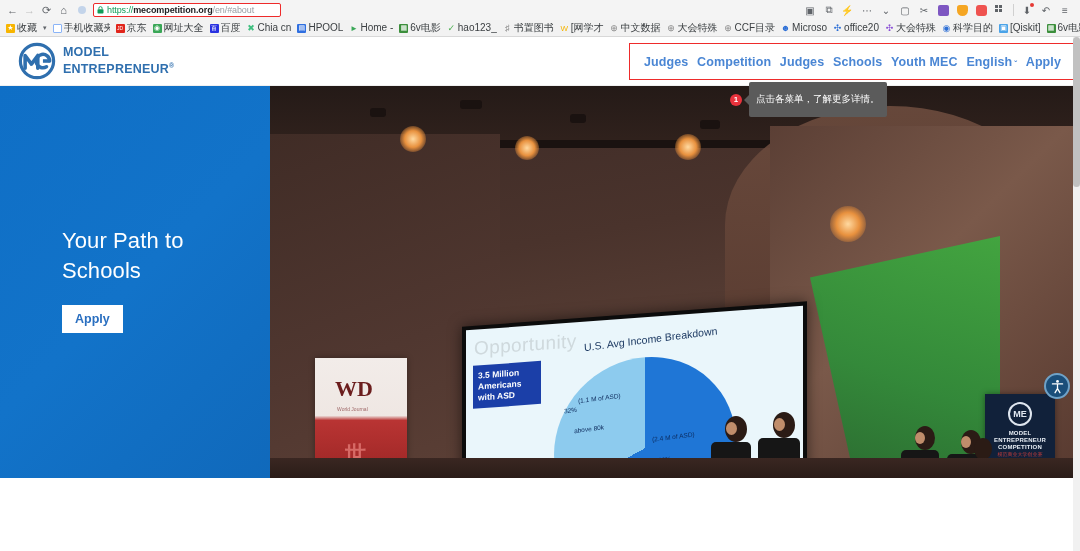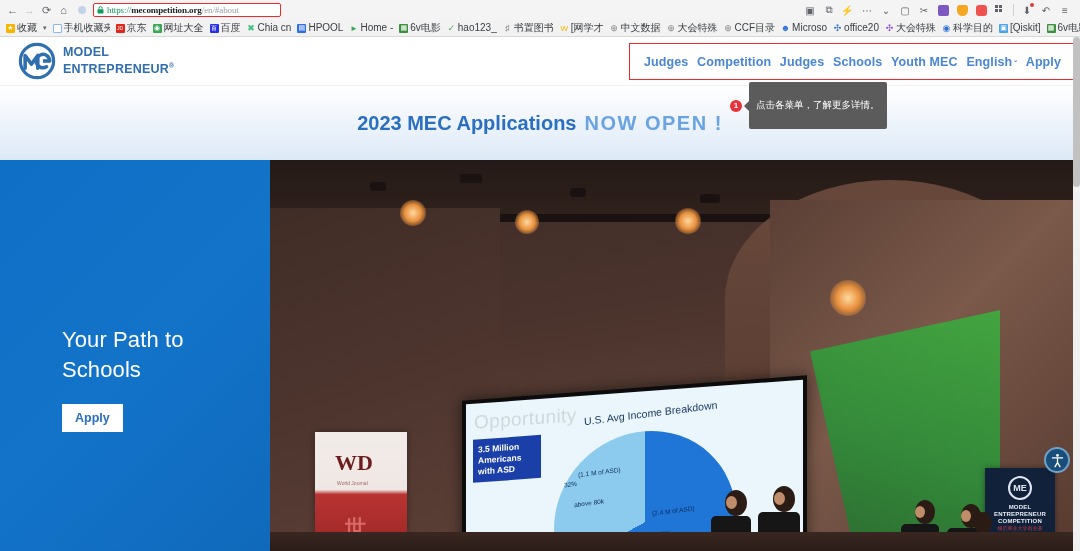--- a/index.html
+++ b/index.html
@@ -29,21 +29,20 @@
     color: #5f6368;
     font-size: 11px;
     line-height: 1;
   }
   .nav-btn.disabled { color: #c0c0c0; }
   #url-wrap {
     flex: 0 0 auto;
     display: flex;
     align-items: center;
     margin-left: 6px;
-    font-family: Liberation Serif, serif;
   }
   #profile-dot {
     width: 8px; height: 8px; border-radius: 50%;
     background: #c3d4ea; margin-right: 7px;
   }
   #url-box {
     display: flex; align-items: center;
     border: 1.5px solid #ee2b2b;
     background: #ffffff;
     border-radius: 2px;
@@ -178,21 +177,21 @@
   #tooltip-arrow {
     width: 0; height: 0;
     border-top: 5px solid transparent;
     border-bottom: 5px solid transparent;
     border-right: 5px solid #5b5b5b;
   }
   #tooltip-body {
     background: #5b5b5b;
     color: #fff;
     font-size: 9.5px;
-    padding: 17px 7px;
+    padding: 11px 7px;
     border-radius: 2px;
     white-space: nowrap;
   }
 
   
   #announce {
     height: 74px;
     background: linear-gradient(to bottom, #ffffff 0%, #f2f6fc 40%, #dce9f7 100%);
     display: flex;
     align-items: center;
@@ -208,21 +207,21 @@
   #announce-text .p2 { color: #6aa4e0; letter-spacing: 1.5px; margin-left: 8px; }
 
   
   #hero { position: relative; height: 392px; overflow: hidden; }
   #hero-left {
     position: absolute; left: 0; top: 0;
     width: 270px; height: 392px;
     background: linear-gradient(135deg, #0f6fc6 0%, #1273c9 50%, #1069bb 100%);
     z-index: 3;
   }
-  #hero-copy { position: absolute; left: 62px; top: 140px; margin-top: 25px; }
+  #hero-copy { position: absolute; left: 62px; top: 140px; }
   #hero-title {
     color: #ffffff;
     font-size: 22px;
     font-weight: 400;
     line-height: 30px;
     letter-spacing: 0.1px;
   }
   #hero-title span { display: block; }
   #apply-btn {
     margin-top: 19px;
@@ -570,25 +569,20 @@
       <a class="nav-item">Apply</a>
     </nav>
 
     <div id="tooltip-row">
       <div id="tooltip-badge">1</div>
       <div id="tooltip-arrow"></div>
       <div id="tooltip-body">点击各菜单，了解更多详情。</div>
     </div>
   </div>
 
-  <div id="announce">
-    <div id="announce-text">
-      <span class="p1">2023 MEC Applications</span><span class="p2">NOW  OPEN !</span>
-    </div>
-  </div>
 
   <div id="hero">
 
     <div id="hero-left">
       <div id="hero-copy">
         <div id="hero-title">
           <span>Your Path to</span>
           <span>Schools</span>
         </div>
         <button id="apply-btn">Apply</button>

